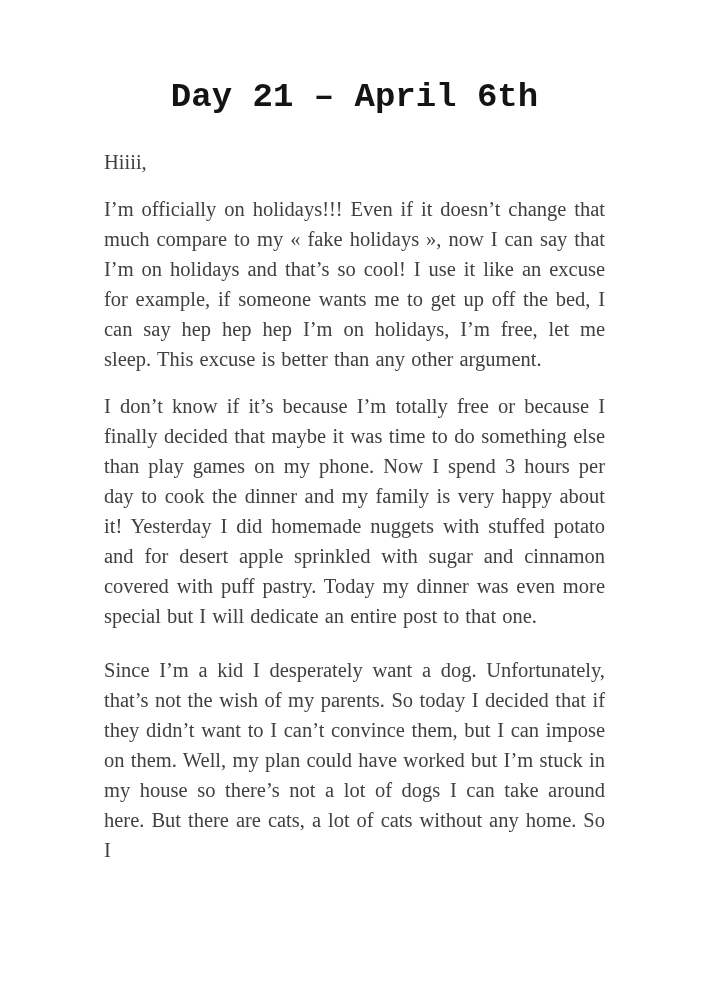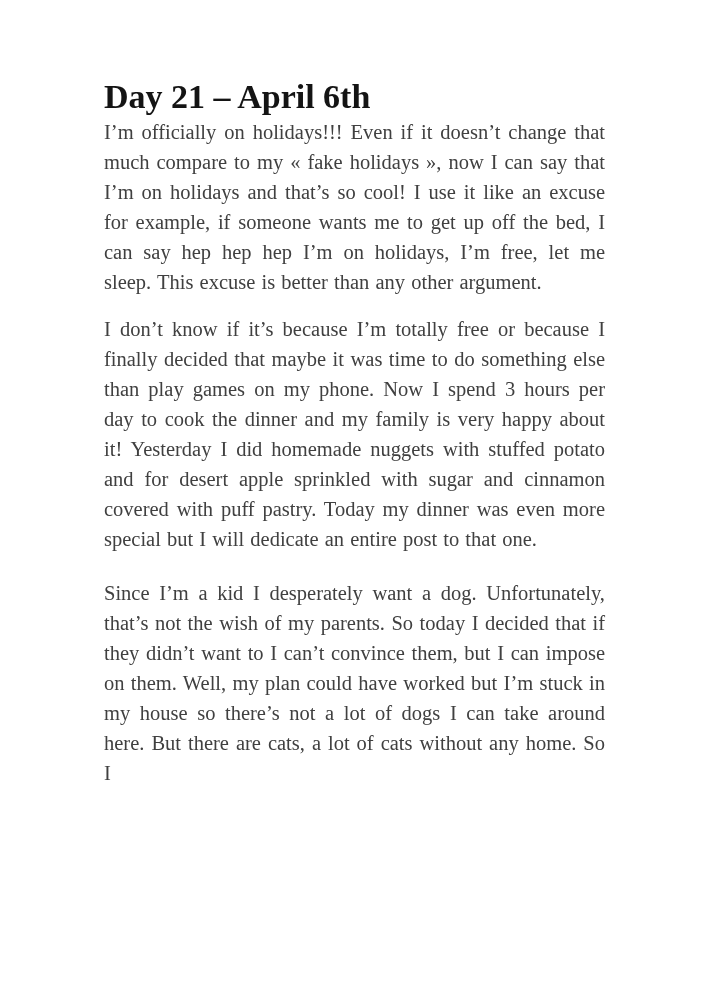--- a/index.html
+++ b/index.html
@@ -12,24 +12,25 @@
     overflow: hidden;
   }
   .sheet {
     padding: 0 104px;
     box-sizing: border-box;
     width: 709px;
     height: 992px;
     position: relative;
   }
   .doc-title {
-    font-family: Liberation Serif, serif;
+    font-family: Liberation Mono, monospace;
     font-weight: 700;
     font-size: 34px;
     line-height: 40px;
+    text-align: center;
     color: var(--title, #141414);
     margin: 77px 0 0 0;
   }
   .para {
     font-size: 20.5px;
     line-height: 30px;
     text-align: justify;
     color: var(--body, #404040);
     margin: 0 0 17px 0;
     word-spacing: 1px;
@@ -43,20 +44,21 @@
     text-align-last: justify;
     margin-top: 24px;
   }
 </style>
 </head>
 <body>
 
 <div class="sheet">
   <h1 class="doc-title">Day 21 – April 6th</h1>
 
+  <p class="para greeting">Hiiii,</p>
 
   <p class="para">I’m officially on holidays!!! Even if it doesn’t change that much compare to my « fake holidays », now I can say that I’m on holidays and that’s so cool! I use it like an excuse for example, if someone wants me to get up off the bed, I can say hep hep hep I’m on holidays, I’m free, let me sleep. This excuse is better than any other argument.</p>
 
   <p class="para">I don’t know if it’s because I’m totally free or because I finally decided that maybe it was time to do something else than play games on my phone. Now I spend 3 hours per day to cook the dinner and my family is very happy about it! Yesterday I did homemade nuggets with stuffed potato and for desert apple sprinkled with sugar and cinnamon covered with puff pastry. Today my dinner was even more special but I will dedicate an entire post to that one.</p>
 
   <p class="para continues">Since I’m a kid I desperately want a dog. Unfortunately, that’s not the wish of my parents. So today I decided that if they didn’t want to I can’t convince them, but I can impose on them. Well, my plan could have worked but I’m stuck in my house so there’s not a lot of dogs I can take around here. But there are cats, a lot of cats without any home. So I</p>
 
 </div>
 
 </body></html>

